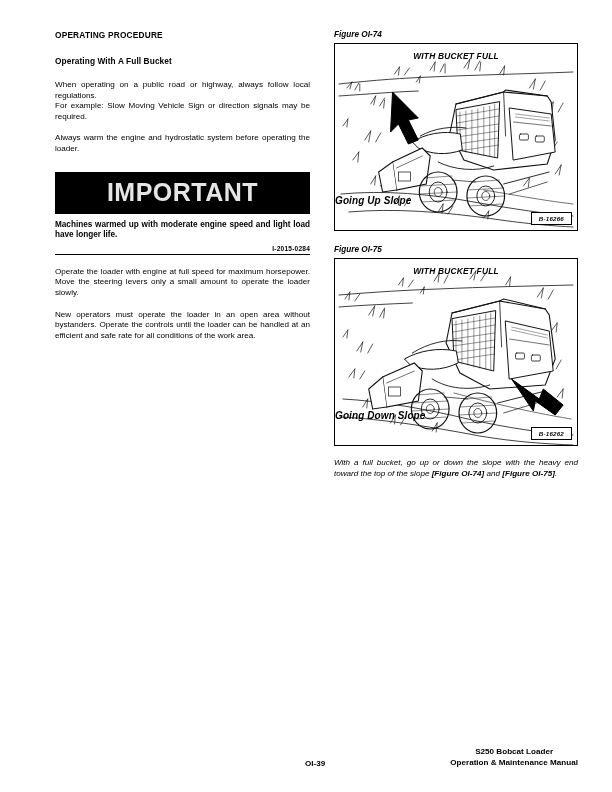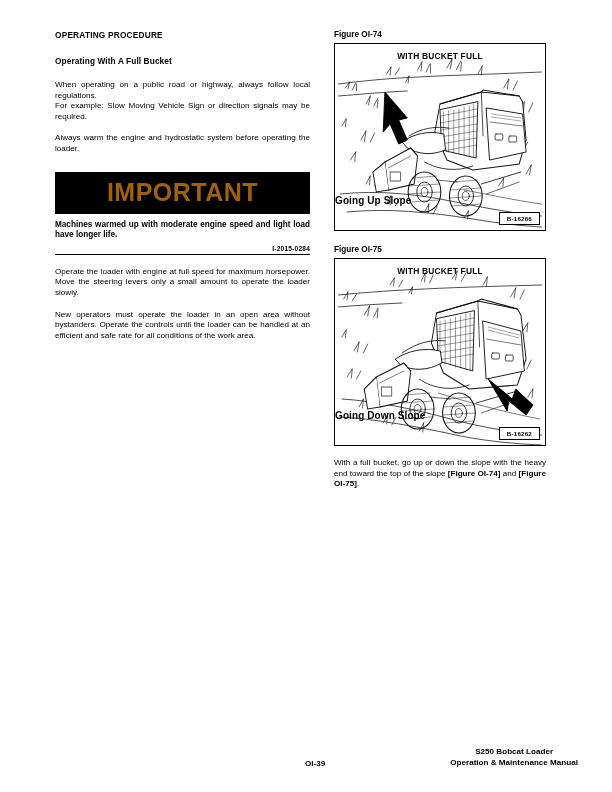--- a/index.html
+++ b/index.html
@@ -25,21 +25,22 @@
   .col-left {
     position: absolute;
     left: 55px;
     top: 30px;
     width: 255px;
   }
   .col-right {
     position: absolute;
     left: 334px;
     top: 30px;
-    width: 212px;
+    width: 244px;
+    font-style: italic;
   }
 
   
   .section-head {
     font-size: 8.3px;
     font-weight: bold;
     letter-spacing: 0.2px;
     margin: 0 0 15px 0;
   }
   .sub-head {
@@ -54,21 +55,21 @@
     text-align: justify;
     margin: 0 0 11px 0;
   }
   p.body.last { margin-bottom: 0; }
   .nojust { text-align: left; }
 
   
   .important-wrap { margin: 17px 0 0 0; }
   .important-bar {
     background: #000000;
-    color: #a16207;
+    color: #e5e5e5;
     text-align: center;
     font-size: 25px;
     font-weight: bold;
     letter-spacing: 0.5px;
     line-height: 1;
     padding: 8px 0 9px 0;
   }
   .important-text {
     font-size: 8.2px;
     font-weight: bold;

